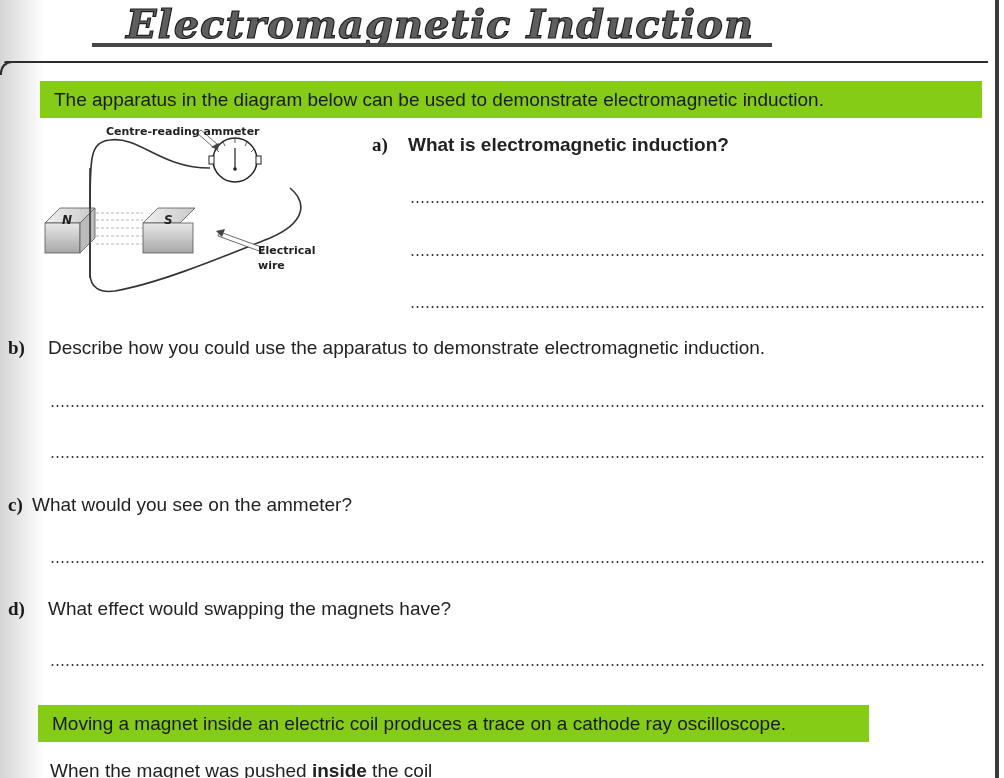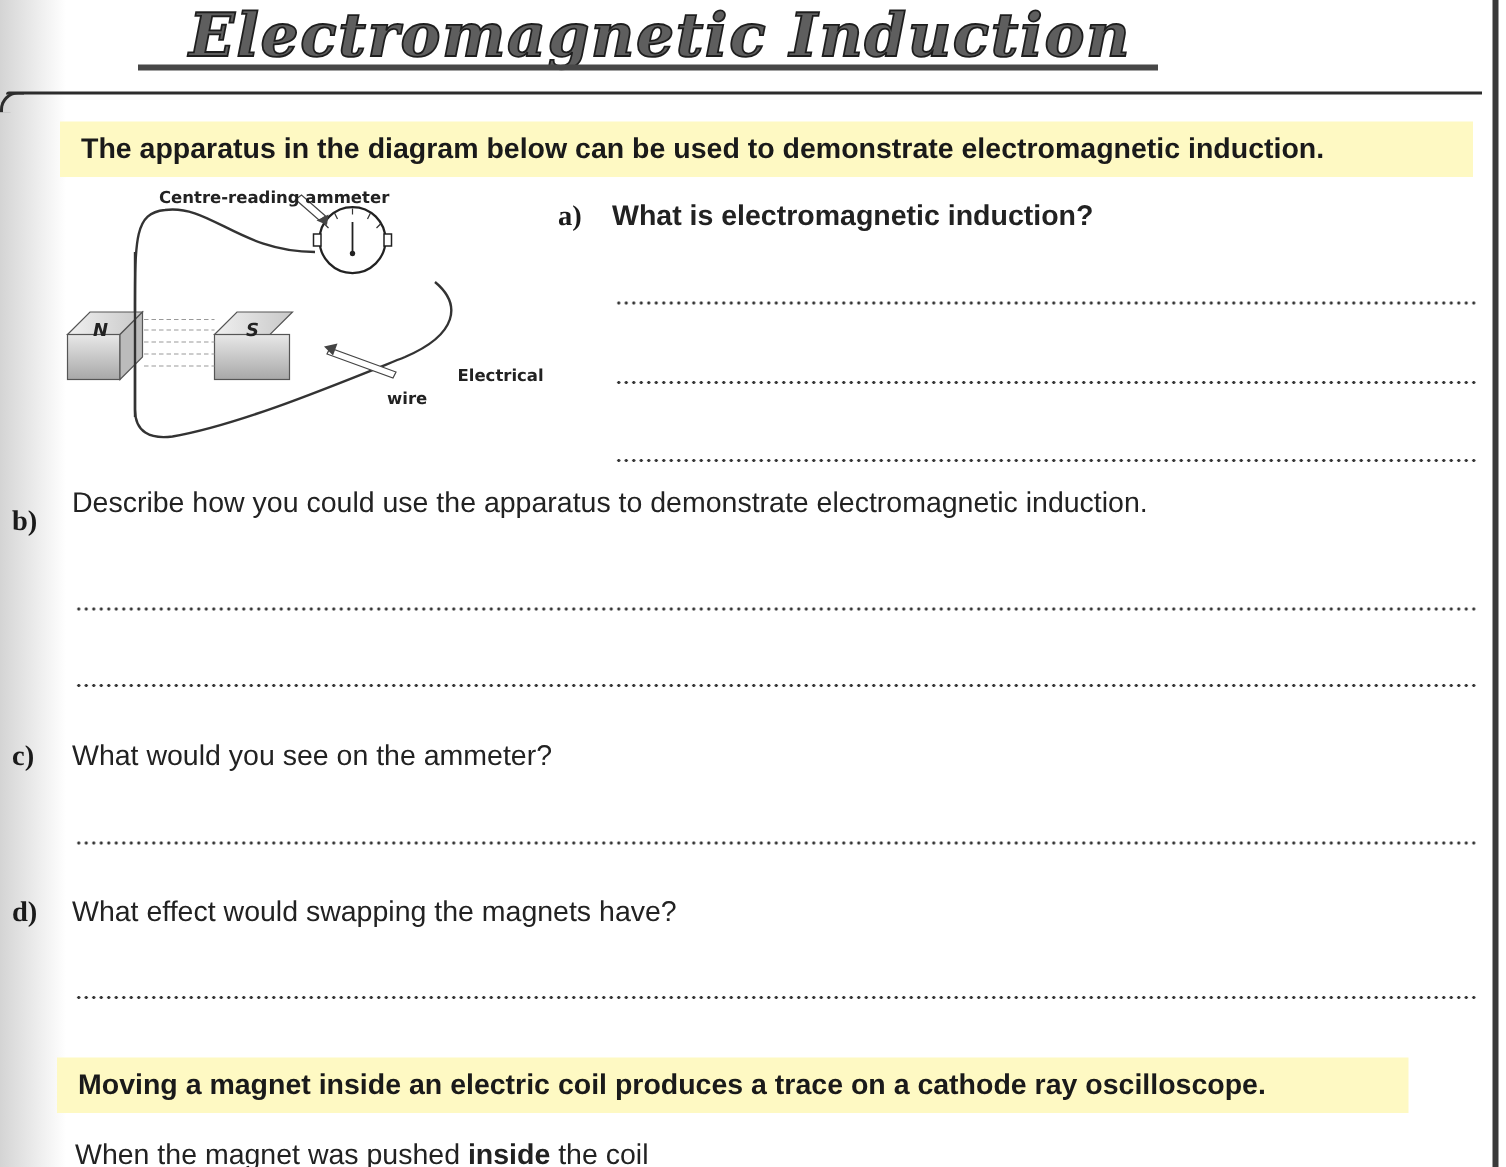--- a/index.html
+++ b/index.html
@@ -32,23 +32,23 @@
   }
   .rule {
     position:absolute; left:4px; top:61px; width:984px; height:2px; background:#2c2c2c;
     border-top-left-radius:8px;
   }
   .rule-hook {
     position:absolute; left:0px; top:61px; width:14px; height:12px;
     border-top:2px solid #2c2c2c; border-left:2px solid #2c2c2c; border-top-left-radius:12px;
   }
   .shade-box {
-    position:absolute; background:#fef9c3;
+    position:absolute; background:#84cc16;
     font-family:"Liberation Sans", sans-serif; font-size:19px; color:#1a1a1a;
-    padding-left:14px; line-height:37px; height:37px; box-sizing:border-box;font-weight:bold;
+    padding-left:14px; line-height:37px; height:37px; box-sizing:border-box;
   }
   .qlabel {
     position:absolute; font-family:"Liberation Serif", serif; font-weight:bold; font-size:19px;
   }
   .qtext {
     position:absolute; font-family:"Liberation Sans", sans-serif; font-size:19px; color:#222;
     white-space:nowrap;
   }
   .dots {
     position:absolute; height:2px;
@@ -125,42 +125,42 @@
 
     <polygon points="157,5 161,2 177,16 173,19" fill="#fff" stroke="#444" stroke-width="0.8"></polygon>
     <polygon points="171,19 179,15 178,22" fill="#444"></polygon>
 
     <polygon points="222,124 224,120 180,104 178,108" fill="#fff" stroke="#444" stroke-width="0.8"></polygon>
     <polygon points="176,103 185,101 182,109" fill="#444"></polygon>
   </svg>
   <div class="diag-label" style="left:66px;top:-4px;">Centre-reading ammeter</div>
   <div class="diag-label" style="left:22px;top:85px;font-style:italic;font-size:12px;">N</div>
   <div class="diag-label" style="left:124px;top:85px;font-style:italic;font-size:12px;">S</div>
-  <div class="diag-label" style="left:218px;top:115px;margin-left:47px;">Electrical</div>
+  <div class="diag-label" style="left:218px;top:115px;">Electrical</div>
   <div class="diag-label" style="left:218px;top:130px;text-align:right;">wire</div>
 </div>
 
 <div class="qlabel" style="left:372px;top:134px;">a)</div>
 <div class="qtext" style="left:408px;top:134px;font-weight:bold;">What is electromagnetic induction?</div>
 <div class="dots" style="left:410px;top:201px;width:574px;"></div>
 <div class="dots" style="left:410px;top:254px;width:574px;"></div>
 <div class="dots" style="left:410px;top:306px;width:574px;"></div>
 
 <div class="qlabel" style="left:8px;top:337px;">b)</div>
-<div class="qtext" style="left:48px;top:325px;">Describe how you could use the apparatus to demonstrate electromagnetic induction.</div>
+<div class="qtext" style="left:48px;top:337px;">Describe how you could use the apparatus to demonstrate electromagnetic induction.</div>
 <div class="dots" style="left:50px;top:405px;width:934px;"></div>
 <div class="dots" style="left:50px;top:456px;width:934px;"></div>
 
 <div class="qlabel" style="left:8px;top:494px;">c)</div>
-<div class="qtext" style="left:48px;top:494px;text-align:center;">What would you see on the ammeter?</div>
+<div class="qtext" style="left:32px;top:494px;text-align:center;">What would you see on the ammeter?</div>
 <div class="dots" style="left:50px;top:561px;width:934px;"></div>
 
 <div class="qlabel" style="left:8px;top:598px;">d)</div>
 <div class="qtext" style="left:48px;top:598px;">What effect would swapping the magnets have?</div>
 <div class="dots" style="left:50px;top:664px;width:934px;"></div>
 
-<div class="shade-box" style="left:38px;top:705px;width:901px;">
+<div class="shade-box" style="left:38px;top:705px;width:831px;">
   <span>Moving a magnet inside an electric coil produces a trace on a cathode ray oscilloscope.</span>
 </div>
 
 <div class="qtext" style="left:50px;top:760px;">
   <span>When the magnet was pushed </span><b>inside</b><span> the coil</span>
 </div>
 
 </body></html>

